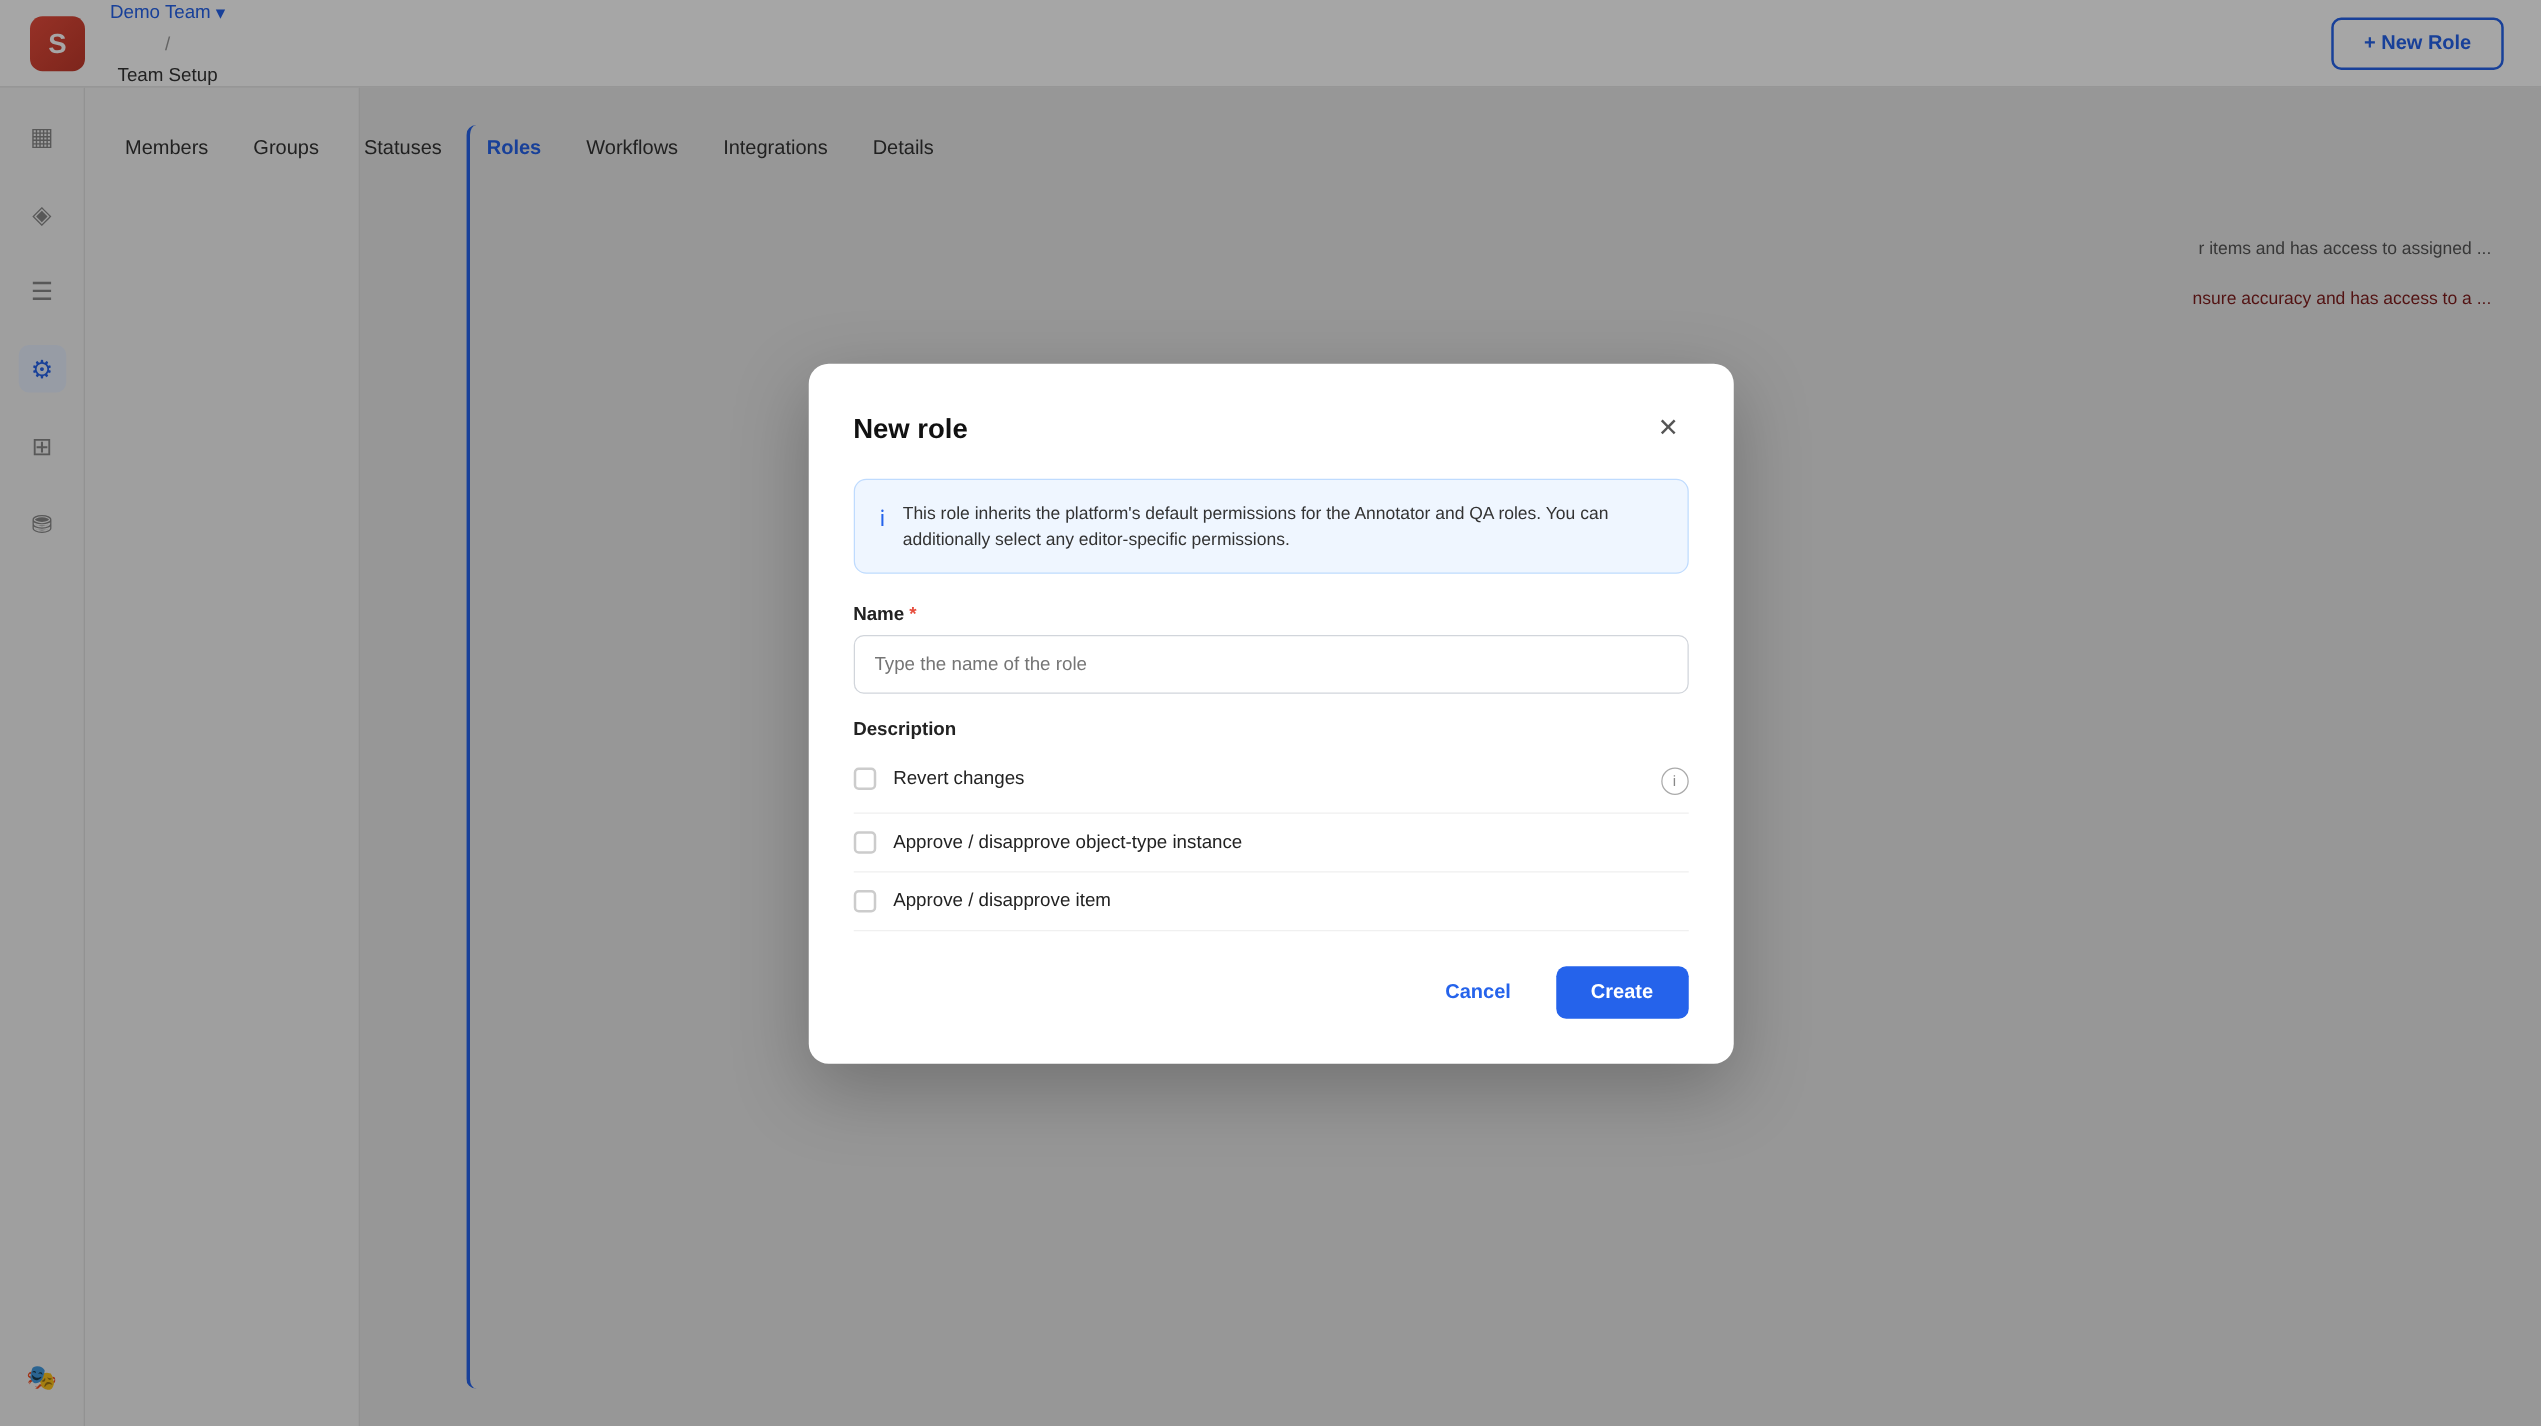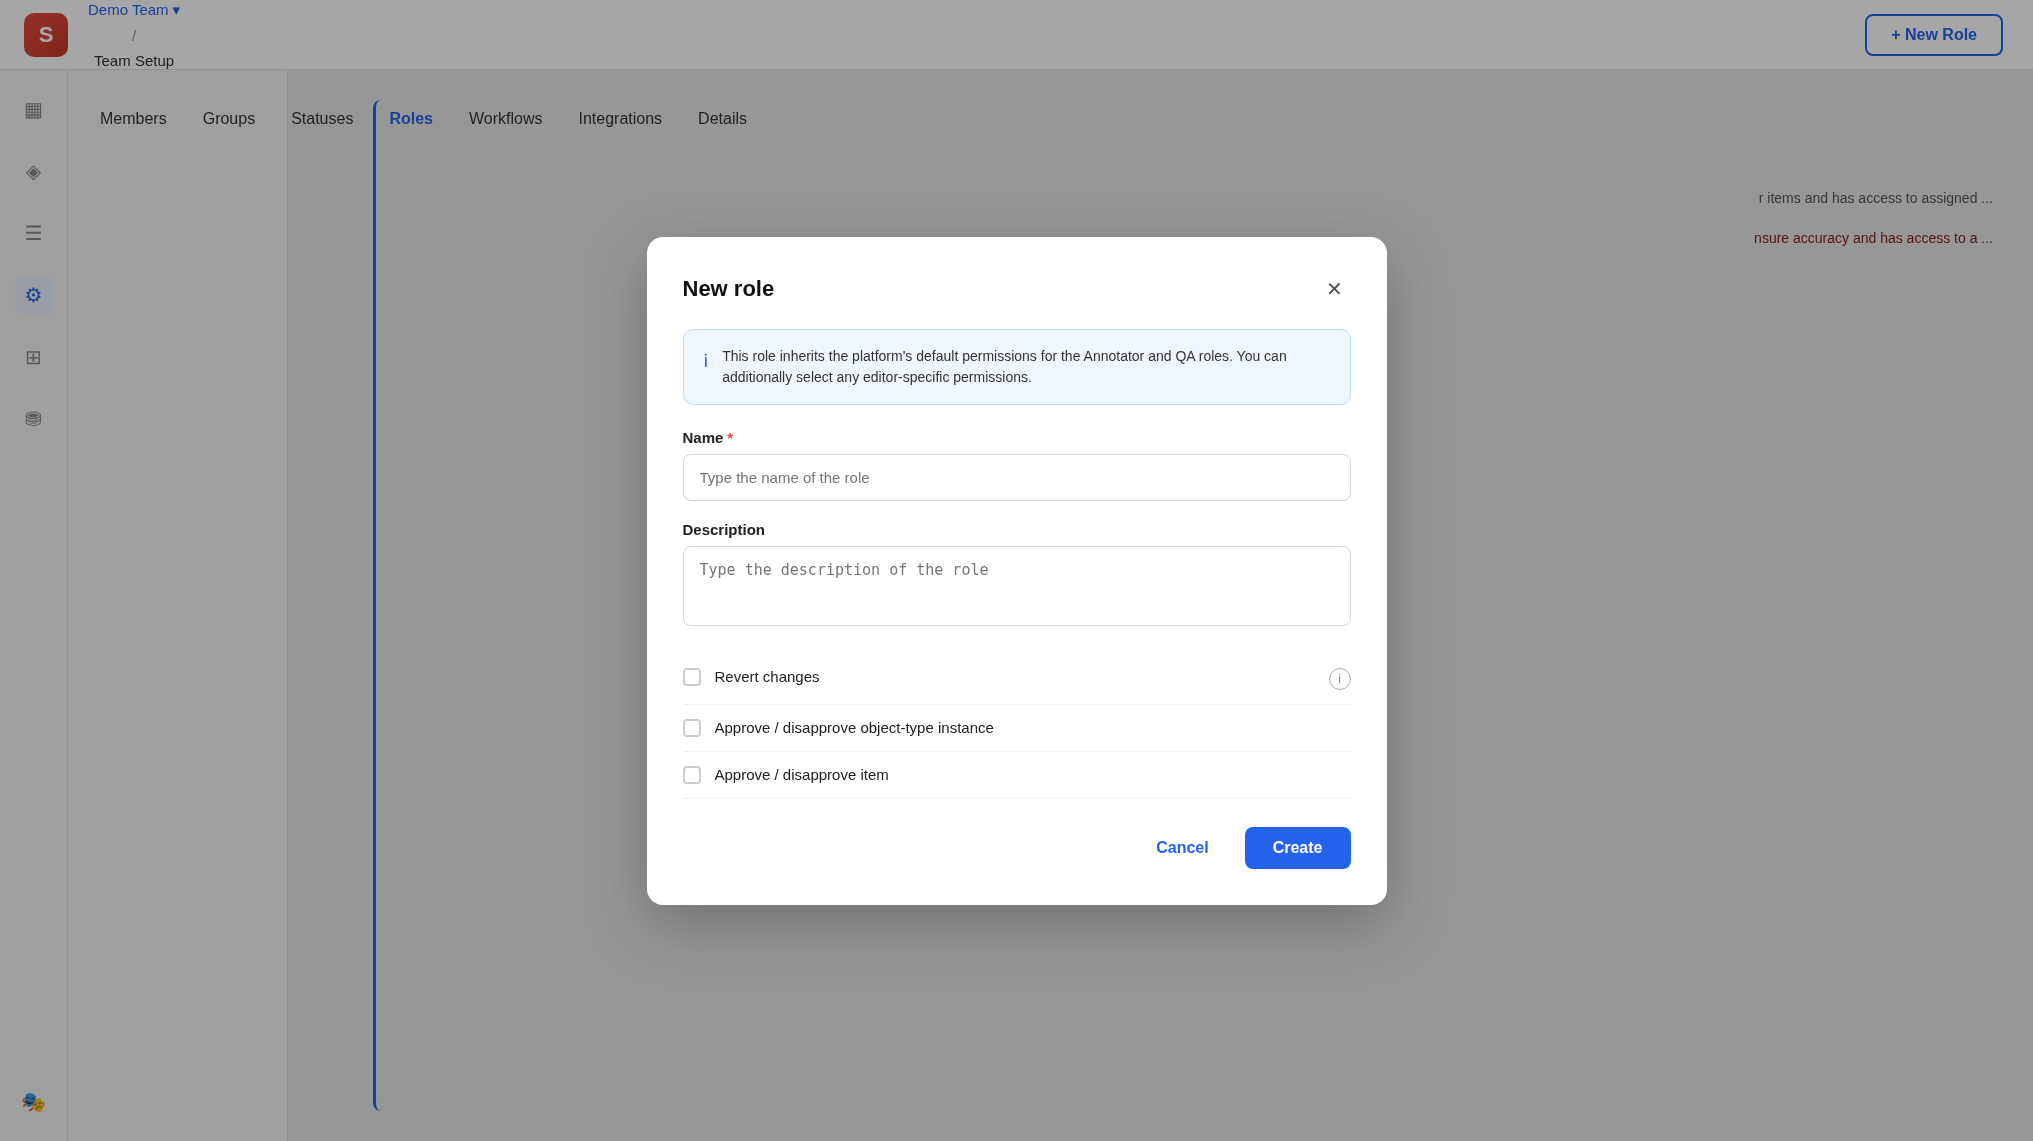--- a/index.html
+++ b/index.html
@@ -114,21 +114,20 @@
       <span class="info-text">This role inherits the platform's default permissions for the Annotator and QA roles. You can additionally select any editor-specific permissions.</span>
     </div>
 
     <div class="form-label">
       <span>Name</span>
       <span class="required">*</span>
     </div>
     <input class="form-input" type="text" placeholder="Type the name of the role" style="">
 
     <div class="form-label">Description</div>
-    <textarea class="form-textarea" placeholder="Type the description of the role" style=""></textarea>
 
 
     <div class="permission-item">
       <div class="permission-left">
         <div class="checkbox"></div>
         <span class="permission-name">Revert changes</span>
       </div>
       <div class="info-circle">i</div>
     </div>
 

